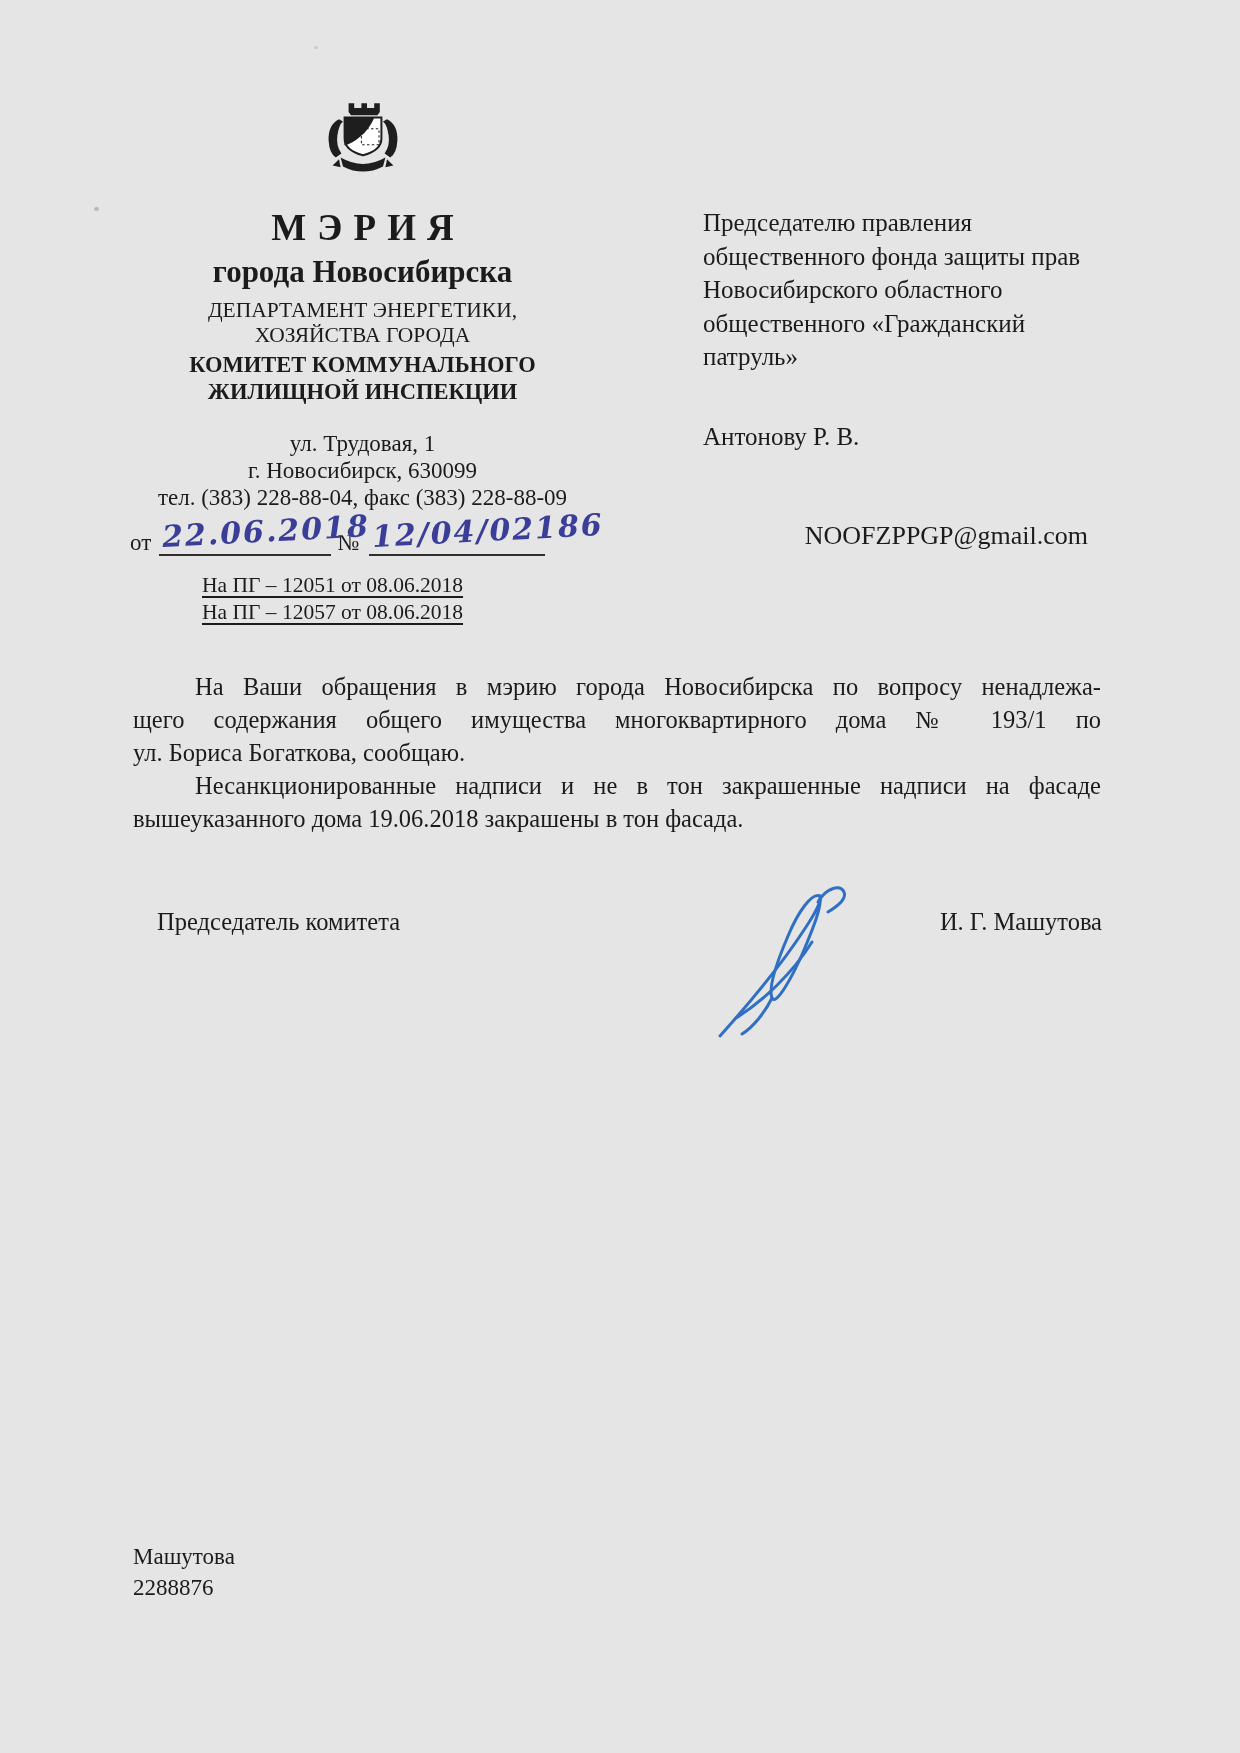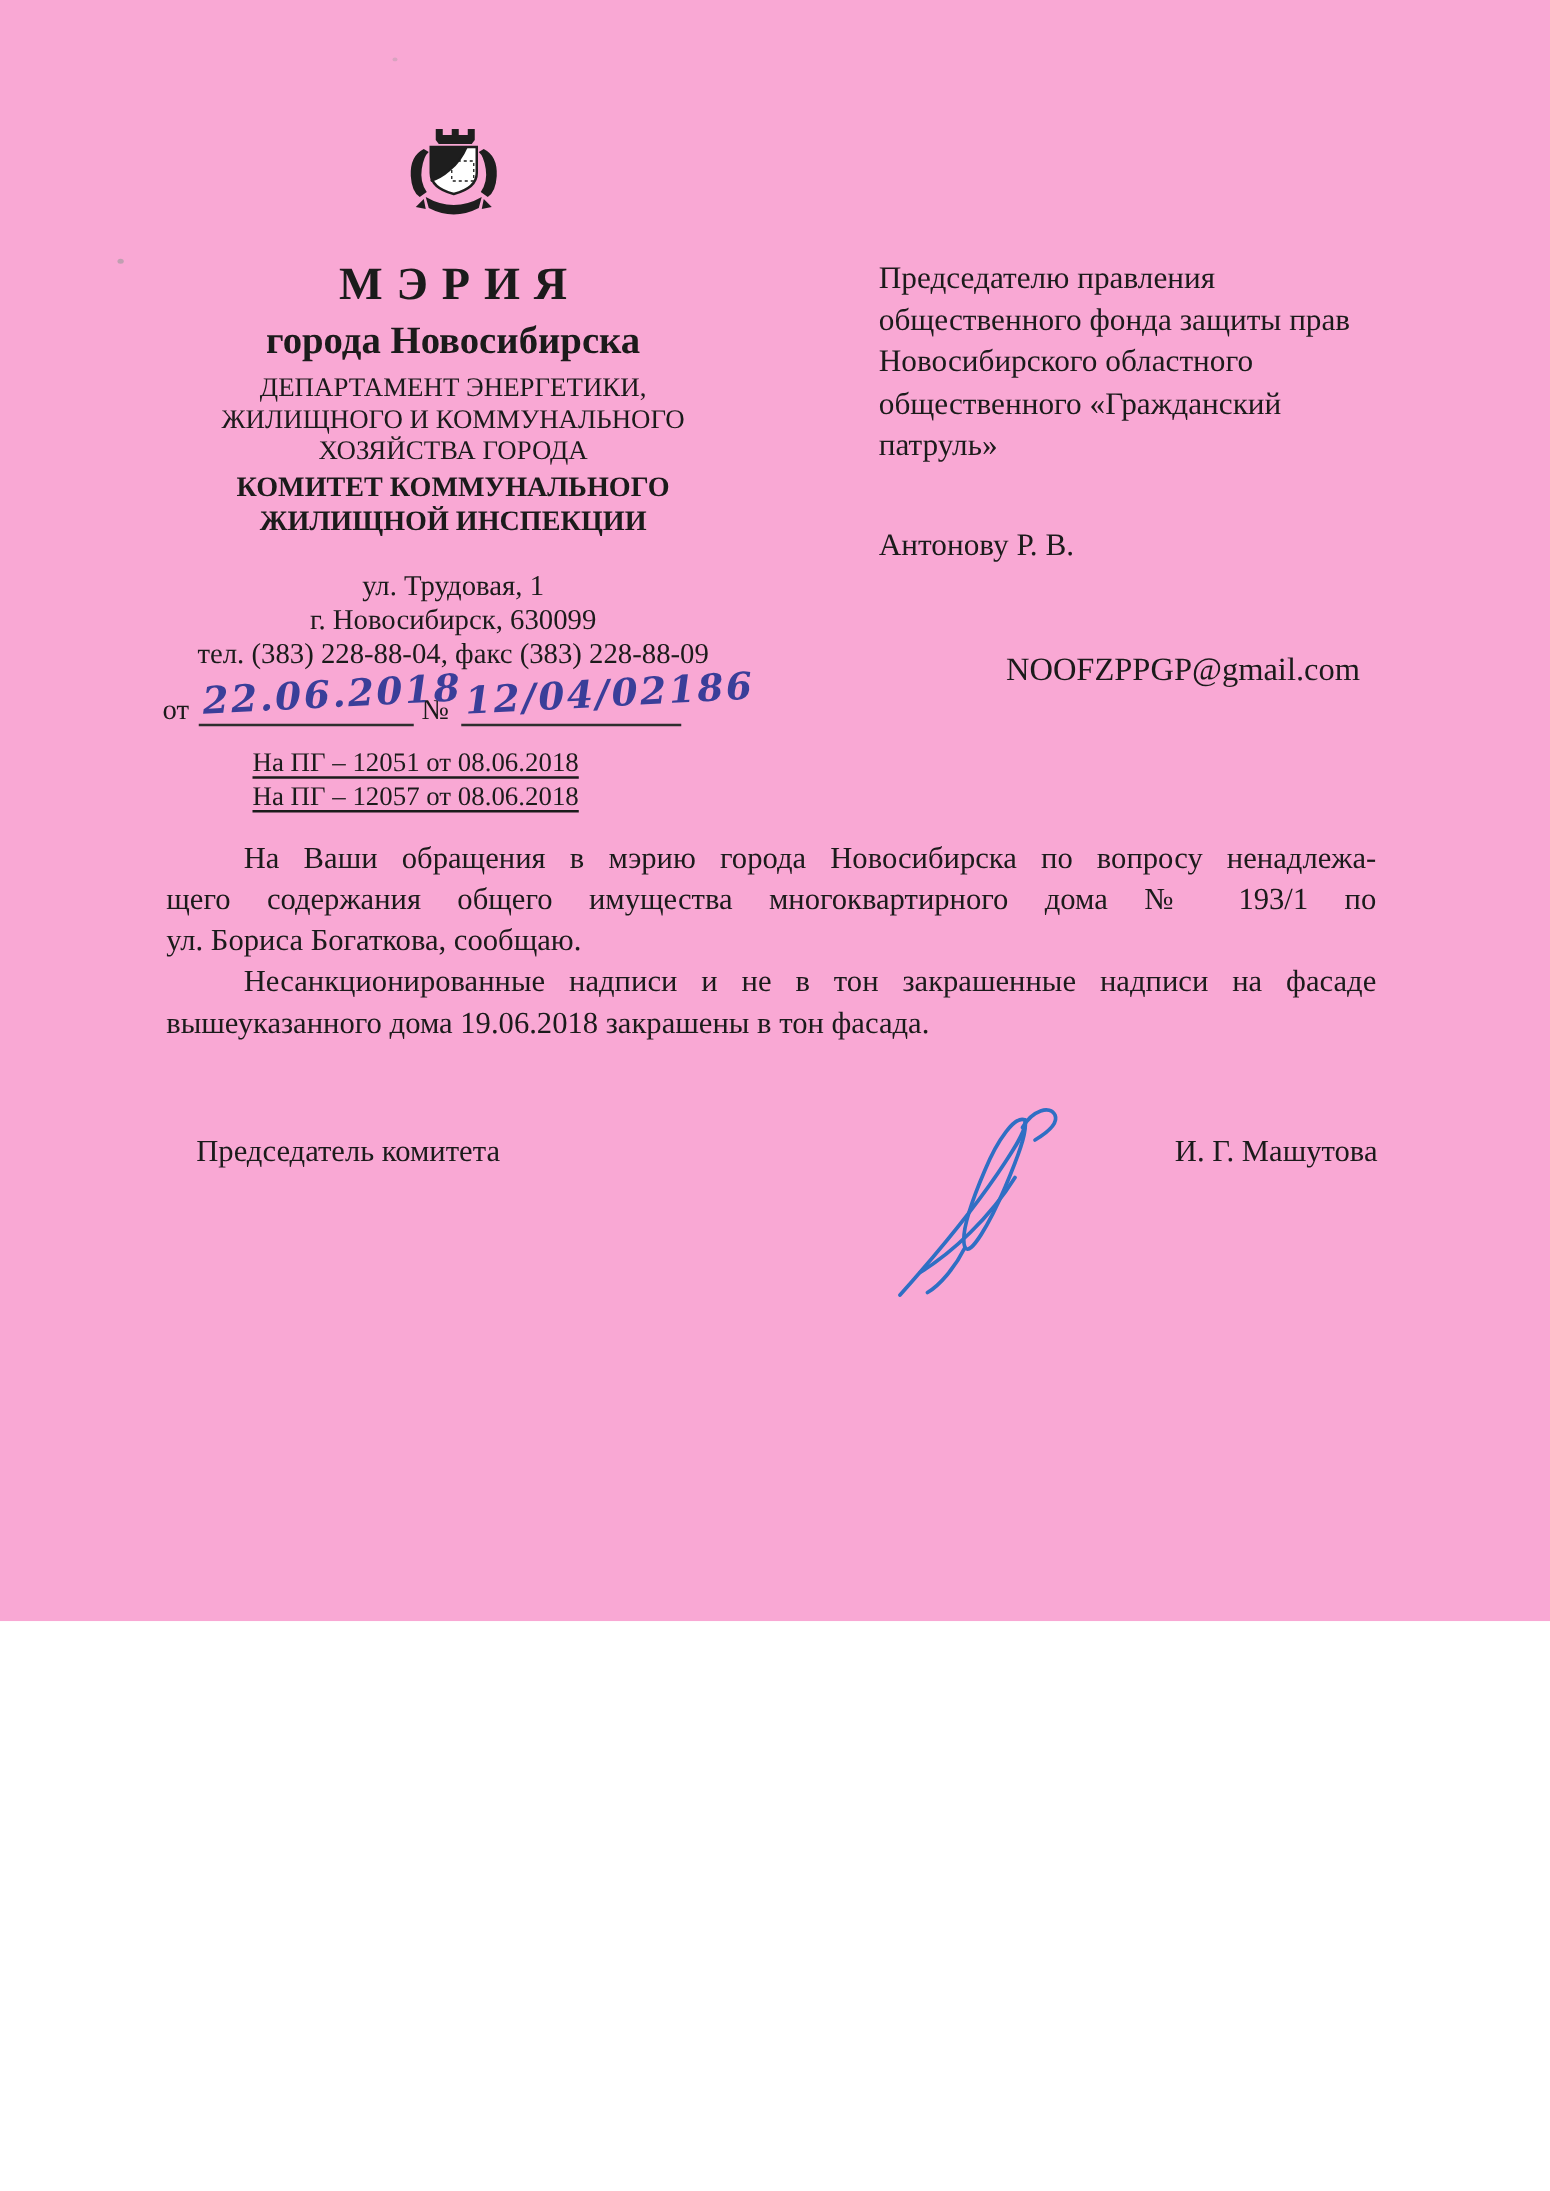--- a/index.html
+++ b/index.html
@@ -1,20 +1,20 @@
 <!DOCTYPE html>
 <html><head>
 <meta charset="utf-8">
 <style>
   html, body { margin: 0; padding: 0; background: #ffffff; }
   .page {
     position: relative;
     width: 1240px;
-    height: 1297px;
-    background: #f9a8d4;
+    height: 1753px;
+    background: #e5e5e5;
     font-family: "Liberation Serif", serif;
     color: #1b1b1b;
     overflow: hidden;
   }
   .speck { position: absolute; background: #9a9a9a; border-radius: 50%; opacity: .6; }
   .speck.s1 { left: 94px; top: 207px; width: 5px; height: 4px; }
   .speck.s2 { left: 314px; top: 46px; width: 4px; height: 3px; opacity: .35; }
 
   
   .left-col {
@@ -106,21 +106,20 @@
         <path d="M32 72 q28 16 56 0 l-3 11 q-25 13 -50 0 z" stroke="none"></path>
         <path d="M30 74 l-8 8 l10 2 z M90 74 l8 8 l-10 2 z" stroke="none"></path>
       </g>
     </svg>
 
     <div class="org1">МЭРИЯ</div>
     <div class="org2">города Новосибирска</div>
 
     <div class="dept">
       <div>ДЕПАРТАМЕНТ ЭНЕРГЕТИКИ,</div>
-      <div>ЖИЛИЩНОГО И КОММУНАЛЬНОГО</div>
       <div>ХОЗЯЙСТВА ГОРОДА</div>
     </div>
 
     <div class="committee">
       <div>КОМИТЕТ КОММУНАЛЬНОГО</div>
       <div>ЖИЛИЩНОЙ ИНСПЕКЦИИ</div>
     </div>
 
     <div class="addr">
       <div>ул. Трудовая, 1</div>

